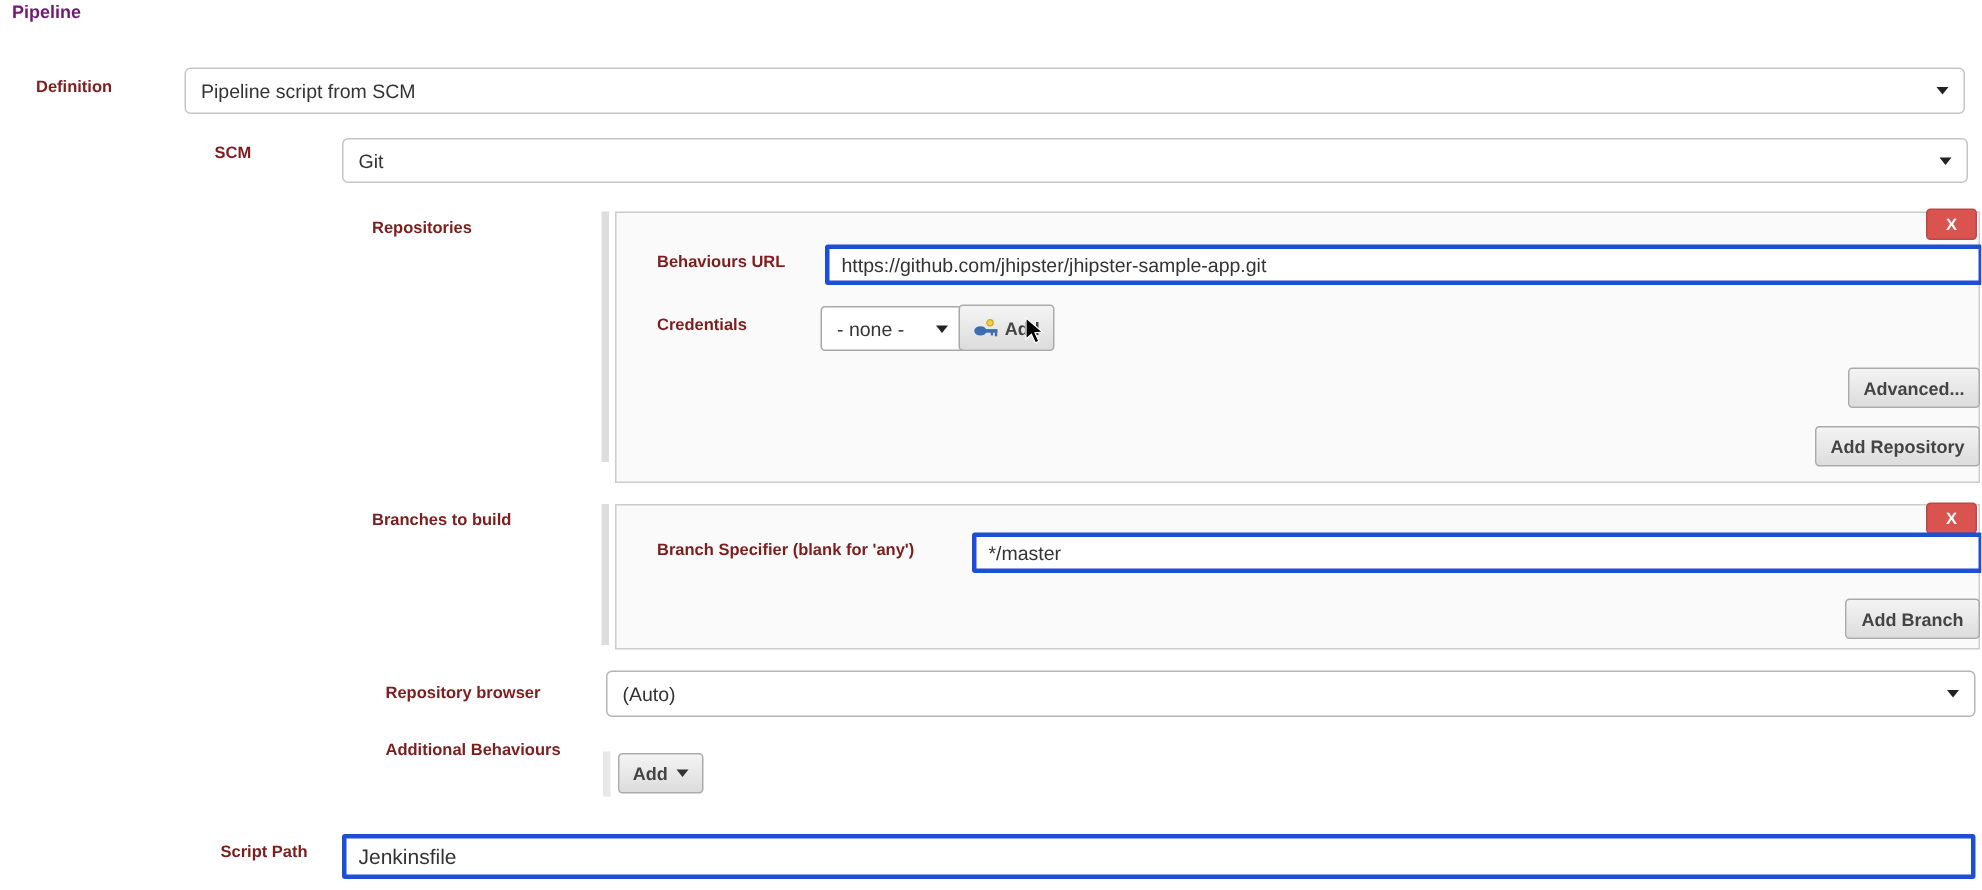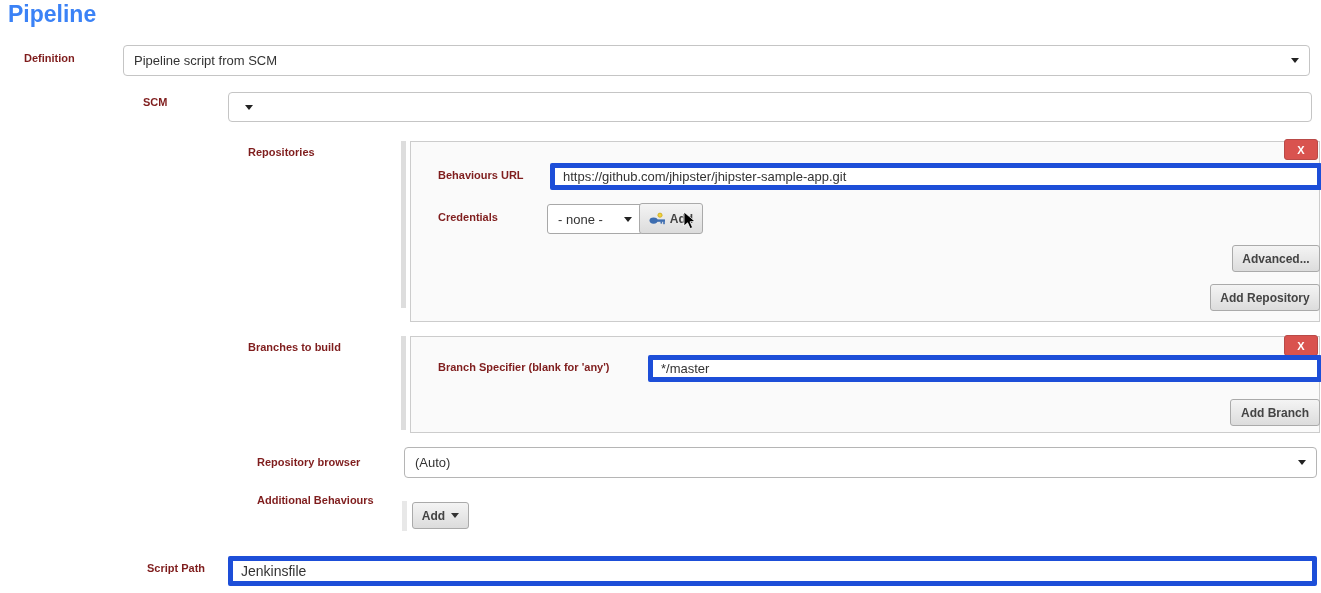--- a/index.html
+++ b/index.html
@@ -1,26 +1,26 @@
 <!DOCTYPE html>
 <html><head>
 <meta charset="utf-8">
 <style>
   html,body{margin:0;padding:0;background:#fff;}
   #screen{position:relative;width:1321px;height:593px;background:#fff;overflow:hidden;
           font-family:"Liberation Sans","DejaVu Sans",sans-serif;font-size:13px;color:#333;}
   .abs{position:absolute;}
   .label{position:absolute;color:#7f1d1d;font-size:11px;white-space:nowrap;font-weight:bold;}
-  .title{position:absolute;font-size:23px;font-weight:bold;color:#3b82f6;}
+  .title{position:absolute;font-size:12px;font-weight:bold;color:#701a75;}
   .selectbox{position:absolute;background:#fff;border:1px solid #c5c5c5;border-radius:4px;
              box-sizing:border-box;display:flex;align-items:center;padding:0 10px;cursor:default;}
   .selectbox .val{flex:1;color:#333;white-space:nowrap;overflow:hidden;}
   .caret{width:0;height:0;border-left:4px solid transparent;border-right:4px solid transparent;
          border-top:5px solid #222;margin-left:6px;flex:none;}
-  .textinput{position:absolute;background:#fff;border:5px solid #1d4ed8;border-radius:2px;
+  .textinput{position:absolute;background:#fff;border:3px solid #1d4ed8;border-radius:2px;
              box-sizing:border-box;padding:0 8px;font-family:"Liberation Sans","DejaVu Sans",sans-serif;
              font-size:13px;color:#333;outline:none;}
   .chunk{position:absolute;background:#fafafa;border:1px solid #ccc;box-sizing:border-box;}
   .dragbar{position:absolute;width:5px;background:#ddd;}
   .xbtn{position:absolute;width:34px;height:21px;background:#d9534f;border:1px solid #b94a48;
         border-radius:3px;box-sizing:border-box;color:#fff;font-weight:bold;font-size:11px;
         display:flex;align-items:center;justify-content:center;cursor:pointer;}
   .btn{position:absolute;background:linear-gradient(#f4f4f4,#dcdcdc);border:1px solid #aaa;
        border-radius:3px;box-sizing:border-box;color:#444;font-weight:bold;font-size:12px;
        display:flex;align-items:center;justify-content:center;cursor:pointer;white-space:nowrap;
@@ -36,20 +36,21 @@
   <div class="title" style="left:8px;top:1px;">Pipeline</div>
 
   <div class="label" style="left:24px;top:52px;">Definition</div>
   <div class="selectbox" style="left:123px;top:45px;width:1187px;height:31px;gap:32px;">
     <span class="val">Pipeline script from SCM</span>
     <span class="caret"></span>
   </div>
 
   <div class="label" style="left:143px;top:96px;">SCM</div>
   <div class="selectbox" style="left:228px;top:92px;width:1084px;height:30px;">
+    <span class="val">Git</span>
     <span class="caret"></span>
   </div>
 
   <div class="label" style="left:248px;top:146px;text-align:right;">Repositories</div>
   <div class="dragbar" style="left:401px;top:141px;height:167px;"></div>
   <div class="chunk" style="left:410px;top:141px;width:910px;height:181px;"></div>
   <div class="xbtn" style="left:1284px;top:139px;">X</div>
 
   <div class="label" style="left:438px;top:169px;">Behaviours URL</div>
   <input class="textinput" style="left: 550px; top: 163px; width: 772px; height: 27px;" value="https://github.com/jhipster/jhipster-sample-app.git">

